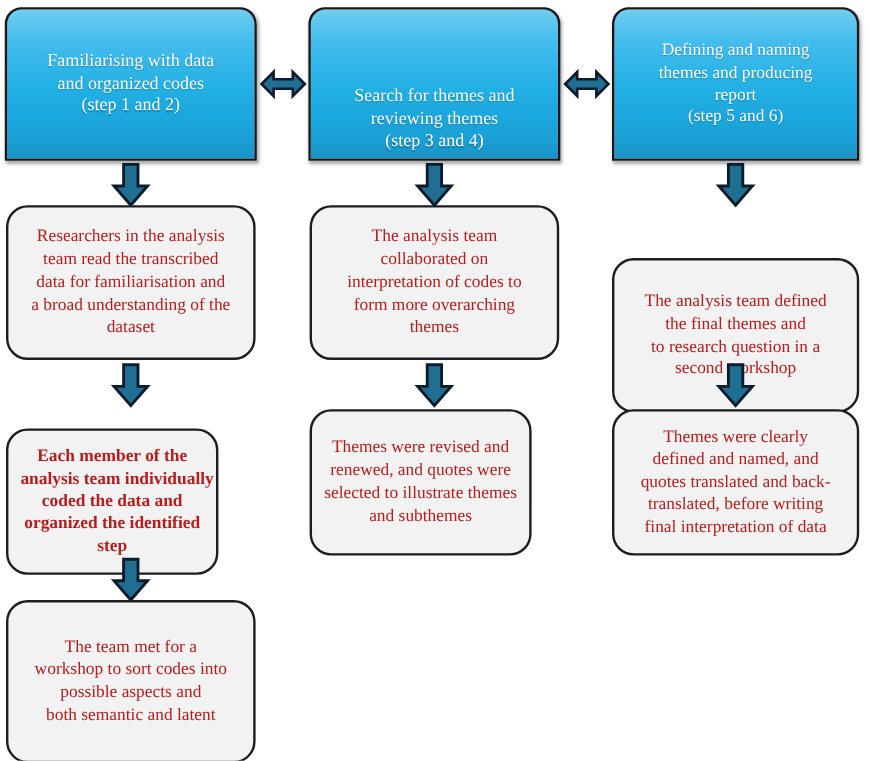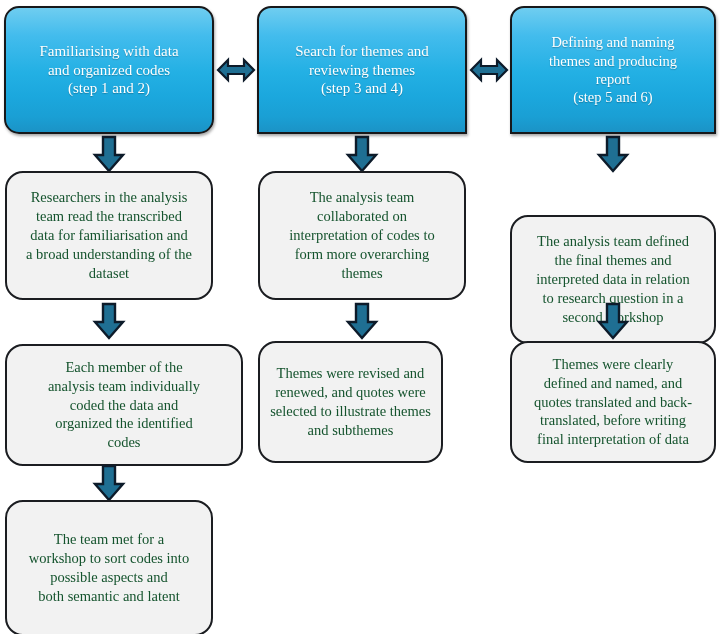--- a/index.html
+++ b/index.html
@@ -47,21 +47,21 @@
   .phase-box .lines { width: 100%; }
   .phase-box .ln { display: block; white-space: nowrap; }
 
   
   .step-box {
     position: absolute;
     box-sizing: border-box;
     border: 2.5px solid #1b1d21;
     border-radius: 18px;
     background: #f2f2f2;
-    color: #14532d;
+    color: #b91c1c;
     display: flex;
     align-items: center;
     justify-content: center;
     text-align: center;
     line-height: 1.30;
     font-size: 14.5px;
     padding: 20px 10px;
   }
   .step-box .lines { width: 100%; }
   .step-box .ln { display: block; white-space: nowrap; }
@@ -70,29 +70,29 @@
   .arrow {
     position: absolute;
   }
   .arrow svg { display: block; }
 </style>
 </head>
 <body>
 
 <div id="canvas">
 
-  <div class="phase-box" style="left:4px; top:6px; width:210px; height:128px;border-radius:15px;">
+  <div class="phase-box" style="left:4px; top:6px; width:210px; height:128px;">
     <span class="lines">
       <span class="ln">Familiarising with data</span>
       <span class="ln">and organized codes</span>
       <span class="ln">(step 1 and 2)</span>
     </span>
   </div>
 
-  <div class="phase-box" style="left:257px; top:6px; width:210px; height:128px;">
+  <div class="phase-box" style="left:257px; top:6px; width:210px; height:128px;align-items:flex-end;">
     <span class="lines">
       <span class="ln">Search for themes and</span>
       <span class="ln">reviewing themes</span>
       <span class="ln">(step 3 and 4)</span>
     </span>
   </div>
 
   <div class="phase-box" style="left:510px; top:6px; width:206px; height:128px; font-size:14.5px;">
     <span class="lines">
       <span class="ln">Defining and naming</span>
@@ -147,21 +147,20 @@
       <span class="ln">interpretation of codes to</span>
       <span class="ln">form more overarching</span>
       <span class="ln">themes</span>
     </span>
   </div>
 
   <div class="step-box" style="left:510px; top:171px; width:206px; height:129px;margin-top:44px;">
     <span class="lines">
       <span class="ln">The analysis team defined</span>
       <span class="ln">the final themes and</span>
-      <span class="ln">interpreted data in relation</span>
       <span class="ln">to research question in a</span>
       <span class="ln">second workshop</span>
     </span>
   </div>
 
   <div class="arrow" style="left:89px; top:302px;">
     <svg width="40" height="38" viewBox="0 0 40 38">
       <polygon points="20,36 6,20 14,20 14,2 26,2 26,20 34,20" fill="#1f6f93" stroke="#0d1b2a" stroke-width="2.4" stroke-linejoin="miter"></polygon>
     </svg>
   </div>
@@ -169,27 +168,27 @@
     <svg width="40" height="38" viewBox="0 0 40 38">
       <polygon points="20,36 6,20 14,20 14,2 26,2 26,20 34,20" fill="#1f6f93" stroke="#0d1b2a" stroke-width="2.4" stroke-linejoin="miter"></polygon>
     </svg>
   </div>
   <div class="arrow" style="left:593px; top:302px;">
     <svg width="40" height="38" viewBox="0 0 40 38">
       <polygon points="20,36 6,20 14,20 14,2 26,2 26,20 34,20" fill="#1f6f93" stroke="#0d1b2a" stroke-width="2.4" stroke-linejoin="miter"></polygon>
     </svg>
   </div>
 
-  <div class="step-box" style="left:5px; top:344px; width:238px; height:122px;">
+  <div class="step-box" style="left:5px; top:357px; width:177px; height:122px;font-weight:bold;">
     <span class="lines">
       <span class="ln">Each member of the</span>
       <span class="ln">analysis team individually</span>
       <span class="ln">coded the data and</span>
       <span class="ln">organized the identified</span>
-      <span class="ln">codes</span>
+      <span class="ln">step</span>
     </span>
   </div>
 
   <div class="step-box" style="left:258px; top:341px; width:185px; height:122px;">
     <span class="lines">
       <span class="ln">Themes were revised and</span>
       <span class="ln">renewed, and quotes were</span>
       <span class="ln">selected to illustrate themes</span>
       <span class="ln">and subthemes</span>
     </span>

